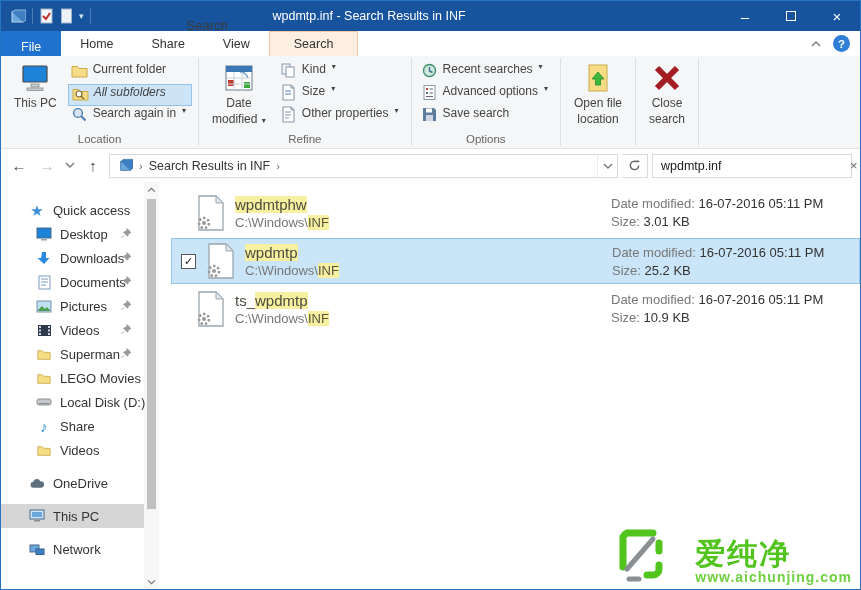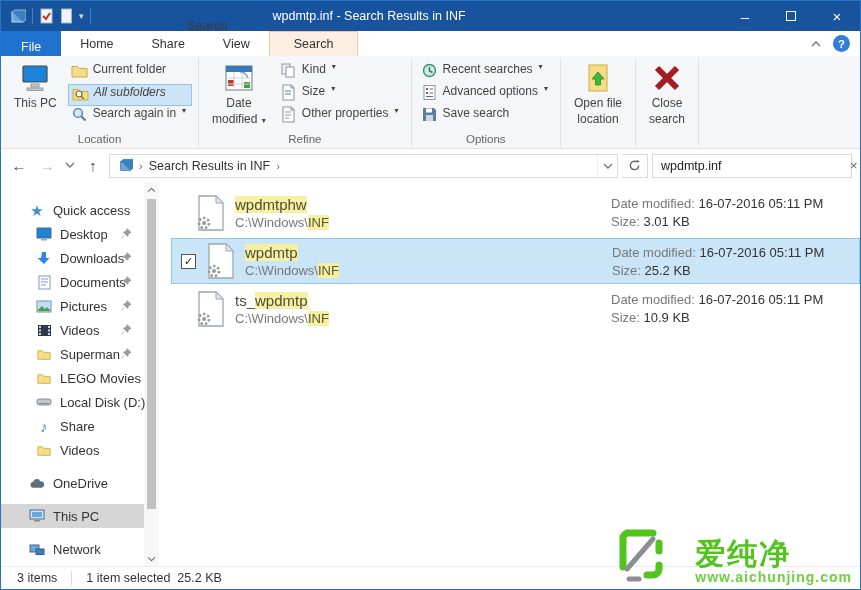--- a/index.html
+++ b/index.html
@@ -568,25 +568,20 @@
         </div>
         <div class="fdetails">
           <div><span class="dlabel">Date modified:</span> <span class="dvalue">16-07-2016 05:11 PM</span></div>
           <div><span class="dlabel">Size:</span> <span class="dvalue">10.9 KB</span></div>
         </div>
       </div>
 
     </div>
   </div>
 
-  <div class="statusbar">
-    <span>3 items</span>
-    <span class="status-div"></span>
-    <span><span>1 item selected</span>&nbsp;&nbsp;<span>25.2 KB</span></span>
-  </div>
 
   <div class="watermark">
     <svg width="58" height="58" viewBox="0 0 58 58">
       <path d="M14 6 h26 M10 10 v30 M14 6 a8 8 0 0 0 -4 4" fill="none" stroke="#52c41e" stroke-width="7" stroke-linecap="round"></path>
       <path d="M46 16 v8 M46 38 v4 a6 6 0 0 1 -6 6 h-6" fill="none" stroke="#52c41e" stroke-width="7" stroke-linecap="round"></path>
       <line x1="14" y1="42" x2="40" y2="12" stroke="#8a8f94" stroke-width="5" stroke-linecap="round"></line>
       <path d="M16 52 h10" fill="none" stroke="#8a8f94" stroke-width="5" stroke-linecap="round"></path>
     </svg>
     <div class="wm-text">
       <span class="wm-name">爱纯净</span>

